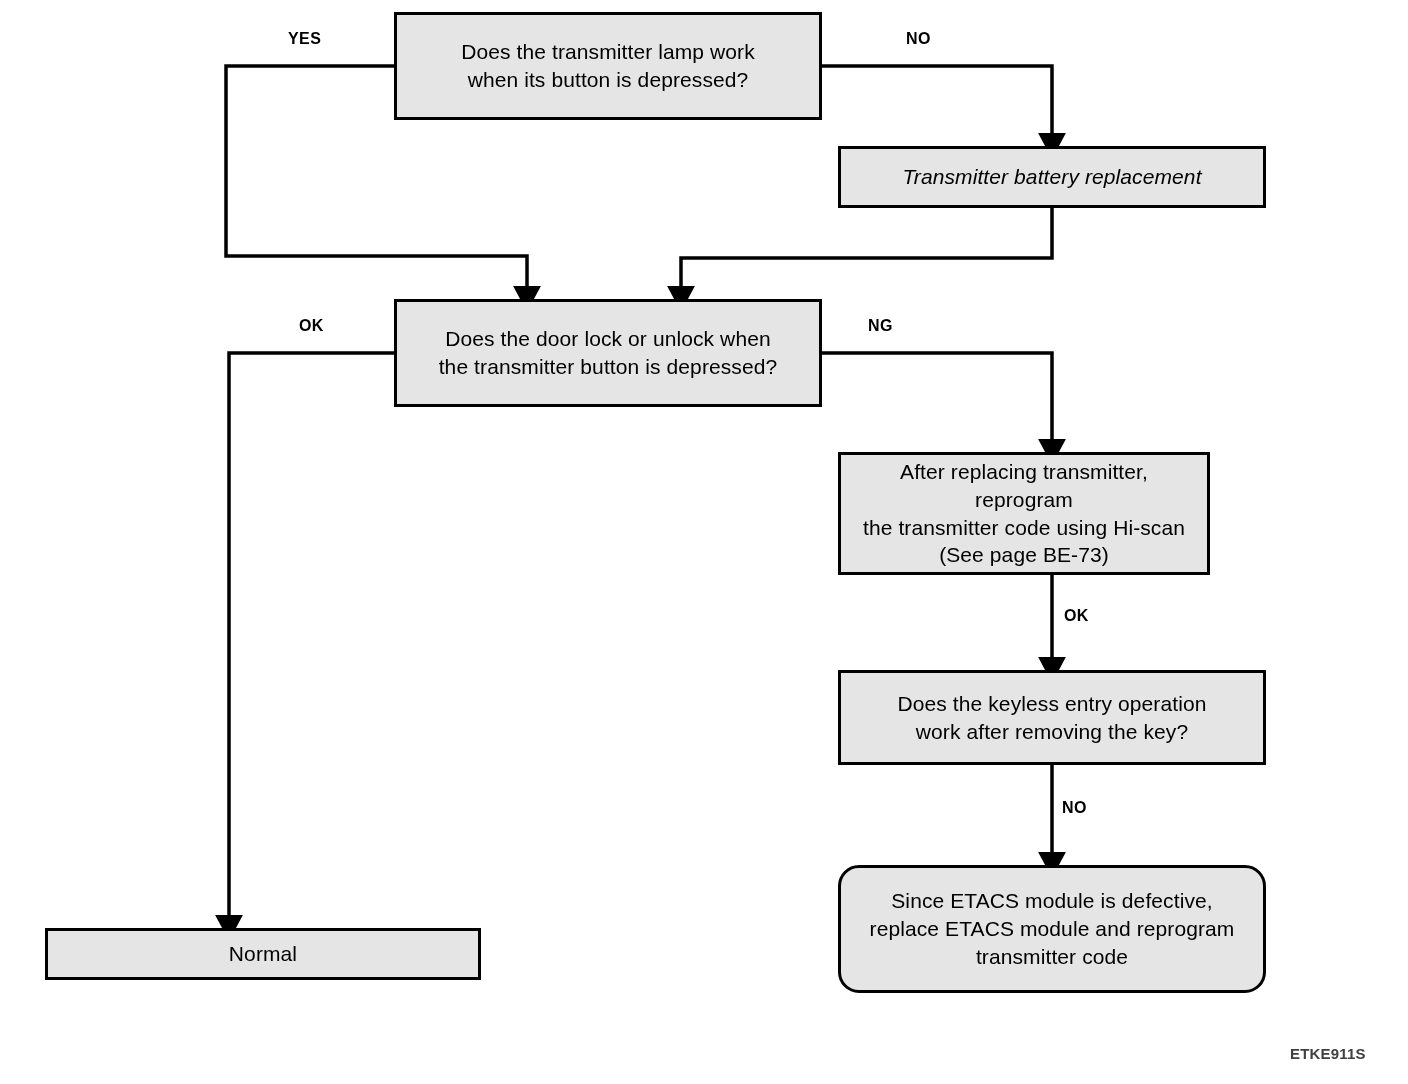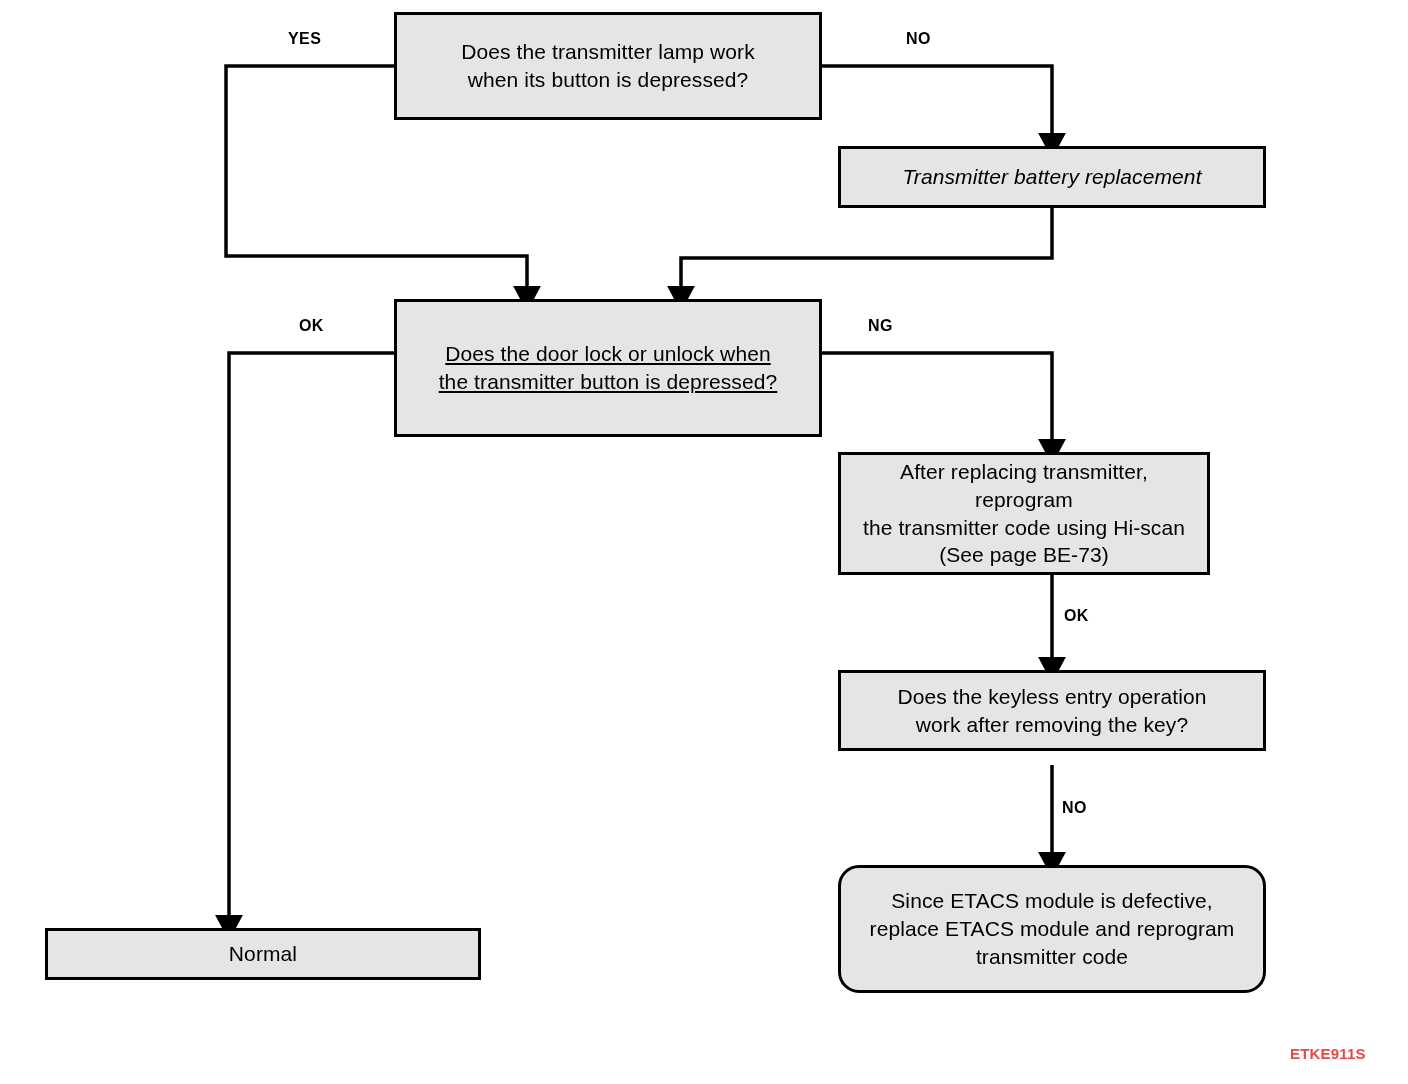--- a/index.html
+++ b/index.html
@@ -50,21 +50,21 @@
     position: absolute;
     color: #000000;
     font-family: "Liberation Sans", sans-serif;
     font-size: 16px;
     font-weight: 700;
     letter-spacing: 0.4px;
     white-space: nowrap;
   }
   .watermark {
     position: absolute;
-    color: #ef4444;
+    color: #404040;
     font-family: "Liberation Sans", sans-serif;
     font-size: 15px;
     font-weight: 700;
     letter-spacing: 0.2px;
     white-space: nowrap;
   }
 </style>
 </head>
 <body>
 
@@ -108,32 +108,32 @@
 
   <div class="node" style="left:394px; top:12px; width:428px; height:108px;">
     <span class="txt">Does the transmitter lamp work
 when its button is depressed?</span>
   </div>
 
   <div class="node" style="left:838px; top:146px; width:428px; height:62px;font-style:italic;">
     <span class="txt">Transmitter battery replacement</span>
   </div>
 
-  <div class="node" style="left:394px; top:299px; width:428px; height:138px;text-decoration:underline;">
+  <div class="node" style="left:394px; top:299px; width:428px; height:108px;">
     <span class="txt">Does the door lock or unlock when
 the transmitter button is depressed?</span>
   </div>
 
   <div class="node" style="left:838px; top:452px; width:372px; height:123px;">
     <span class="txt">After replacing transmitter, reprogram
 the transmitter code using Hi-scan
 (See page BE-73)</span>
   </div>
 
-  <div class="node" style="left:838px; top:670px; width:428px; height:81px;">
+  <div class="node" style="left:838px; top:670px; width:428px; height:95px;">
     <span class="txt">Does the keyless entry operation
 work after removing the key?</span>
   </div>
 
   <div class="node" style="left:838px; top:865px; width:428px; height:128px;border-radius:21px;">
     <span class="txt">Since ETACS module is defective,
 replace ETACS module and reprogram
 transmitter code</span>
   </div>
 

